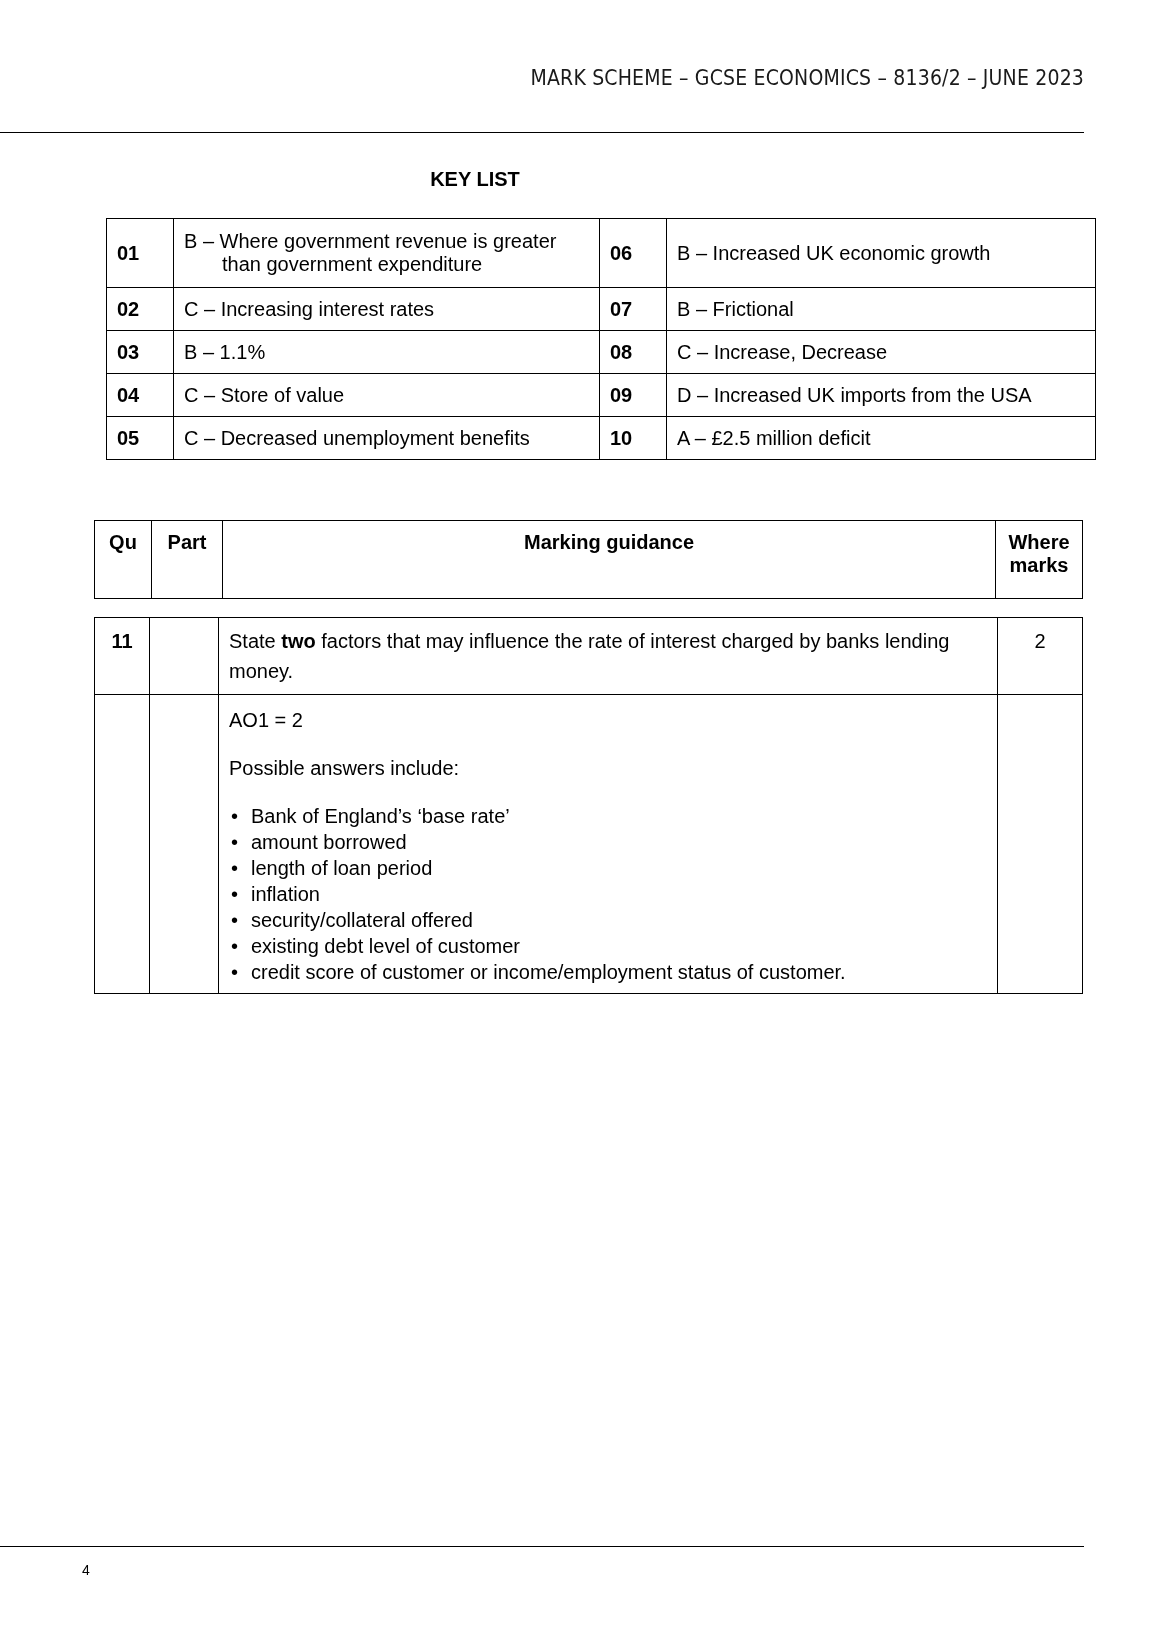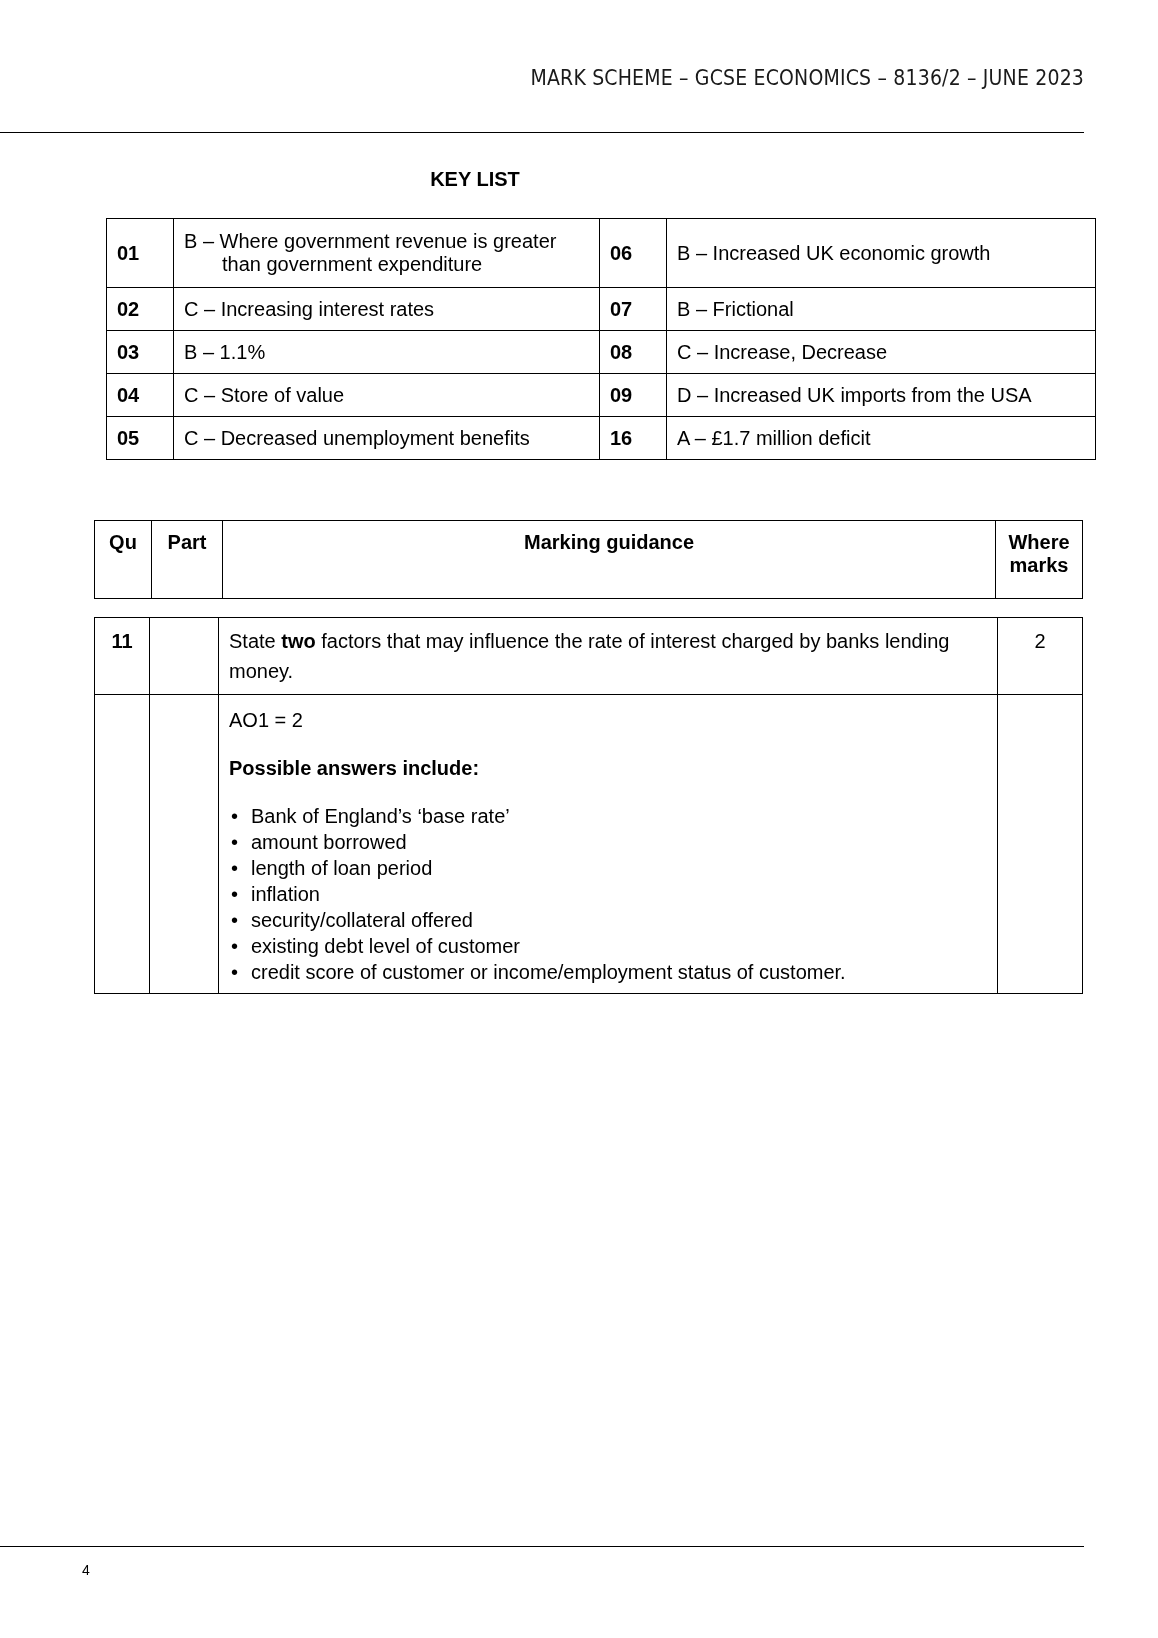--- a/index.html
+++ b/index.html
@@ -22,21 +22,21 @@
     .c-part { width: 68px; }
     .c-marks { width: 84px; }
     .q-table { top: 617px; left: 94px; width: 989px; }
     .q-table td { vertical-align: top; padding: 8px 10px; line-height: 30px; }
     .q-table td.qnum { font-weight: bold; text-align: center; width: 34px; }
     .q-table td.part { width: 48px; }
     .q-table td.marks { text-align: center; width: 64px; }
     .row1 td { height: 54px; }
     .row2 td { height: 280px; }
     .ao { margin: 2px 0 0 0; }
-    .pai { font-weight: bold; margin: 18px 0 20px 0; }
+    .pai { font-weight: normal; margin: 18px 0 20px 0; }
     ul.bullets { list-style: none; margin: 0; padding: 0; line-height: 26px; }
     ul.bullets li { position: relative; padding-left: 22px; }
     ul.bullets li::before { content: "\2022"; position: absolute; left: 2px; top: 0; }
     .footer-rule { position: absolute; top: 1546px; left: 0; width: 1084px; border-top: 1.5px solid #000; }
     .page-num { position: absolute; top: 1562px; left: 82px; font-size: 14px; }
   </style>
 </head>
 <body>
 
 <div class="header-title">MARK SCHEME – GCSE ECONOMICS – 8136/2 – JUNE 2023</div>
@@ -69,22 +69,22 @@
   </tr>
   <tr>
     <td class="num">04</td>
     <td>C – Store of value</td>
     <td class="num">09</td>
     <td>D – Increased UK imports from the USA</td>
   </tr>
   <tr>
     <td class="num">05</td>
     <td>C – Decreased unemployment benefits</td>
-    <td class="num">16</td>
-    <td>A – £1.7 million deficit</td>
+    <td class="num">10</td>
+    <td>A – £2.5 million deficit</td>
   </tr>
 </tbody>
   </table>
 
 <table class="head-table">
   <tbody>
       <tr>
     <th class="c-qu">Qu</th>
     <th class="c-part">Part</th>
     <th>Marking guidance</th>

